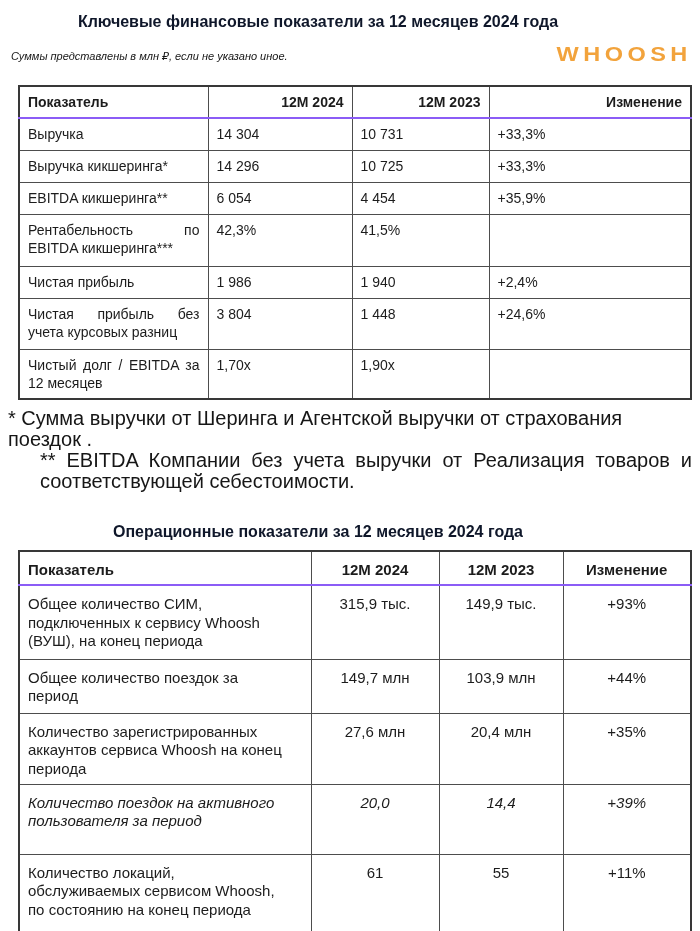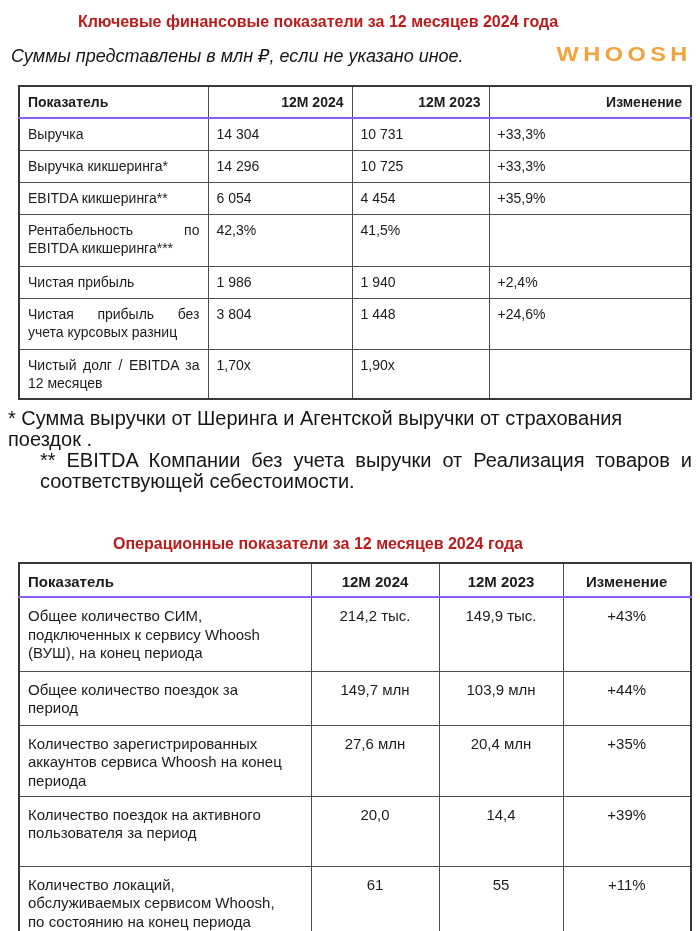--- a/index.html
+++ b/index.html
@@ -4,25 +4,25 @@
 <style>
   html,body{margin:0;padding:0;}
   body{
     width:700px;height:931px;overflow:hidden;background:#ffffff;
     font-family:"Liberation Sans","DejaVu Sans",sans-serif;
     color:#1c1c1c;-webkit-font-smoothing:antialiased;
   }
   .page{position:relative;width:684px;padding:0 8px;}
   .doc-title{
     width:620px;margin:12px 0 0 0;font-size:16px;line-height:19px;
-    font-weight:bold;text-align:center;color:#b91c1c;
+    font-weight:bold;text-align:center;color:#0f172a;
   }
   .sub-row{position:relative;margin-top:17px;height:24px;}
   .subtitle{
-    margin:0 0 0 3px;font-size:18px;line-height:16px;font-style:italic;color:#151515;
+    margin:0 0 0 3px;font-size:11px;line-height:16px;font-style:italic;color:#151515;
   }
   .logo{
     position:absolute;right:0;top:-6px;
     font-size:21px;font-weight:bold;letter-spacing:4px;
     color:#F2A33C;transform:scaleX(1.12);transform-origin:right center;
     white-space:nowrap;
   }
   table{
     border-collapse:collapse;table-layout:fixed;
     width:672px;margin-left:10px;background:#fff;
@@ -55,23 +55,23 @@
   .ops{margin-top:9px;font-size:15px;line-height:18.5px;}
   .ops th,.ops td{padding:9px 8px 5px 8px;}
   .ops th.cl{text-align:left;}
   .ops th.cc{text-align:center;}
   .ops td.lbl{text-align:left;white-space:pre-line;}
   .ops td.num{text-align:center;}
   .ops tr.hd{height:32px;}
   .ops tr.r0{height:74px;padding-left:28px;}
   .ops tr.r1{height:54px;}
   .ops tr.r2{height:71px;}
-  .ops tr.r3{height:70px;}
+  .ops tr.r3{height:70px;font-style:italic;}
   .ops tr.r4{height:78px;}
-  .title2{margin-top:42px;}
+  .title2{margin-top:30px;}
 </style>
 </head>
 <body>
 
 <div class="page">
 
   <h1 class="doc-title">Ключевые финансовые показатели за 12 месяцев 2024 года</h1>
 
   <div class="sub-row">
     <p class="subtitle">Суммы представлены в млн ₽, если не указано иное.</p>
@@ -159,23 +159,23 @@
         <th class="cc">12М 2024</th>
         <th class="cc">12М 2023</th>
         <th class="cc">Изменение</th>
       </tr>
     </thead>
     <tbody>
       <tr class="r0">
         <td class="lbl">Общее количество СИМ,
 подключенных к сервису Whoosh
 (ВУШ), на конец периода</td>
-        <td class="num">214,2 тыс.</td>
+        <td class="num">315,9 тыс.</td>
         <td class="num">149,9 тыс.</td>
-        <td class="num">+43%</td>
+        <td class="num">+93%</td>
       </tr>
       <tr class="r1">
         <td class="lbl">Общее количество поездок за
 период</td>
         <td class="num">149,7 млн</td>
         <td class="num">103,9 млн</td>
         <td class="num">+44%</td>
       </tr>
       <tr class="r2">
         <td class="lbl">Количество зарегистрированных

